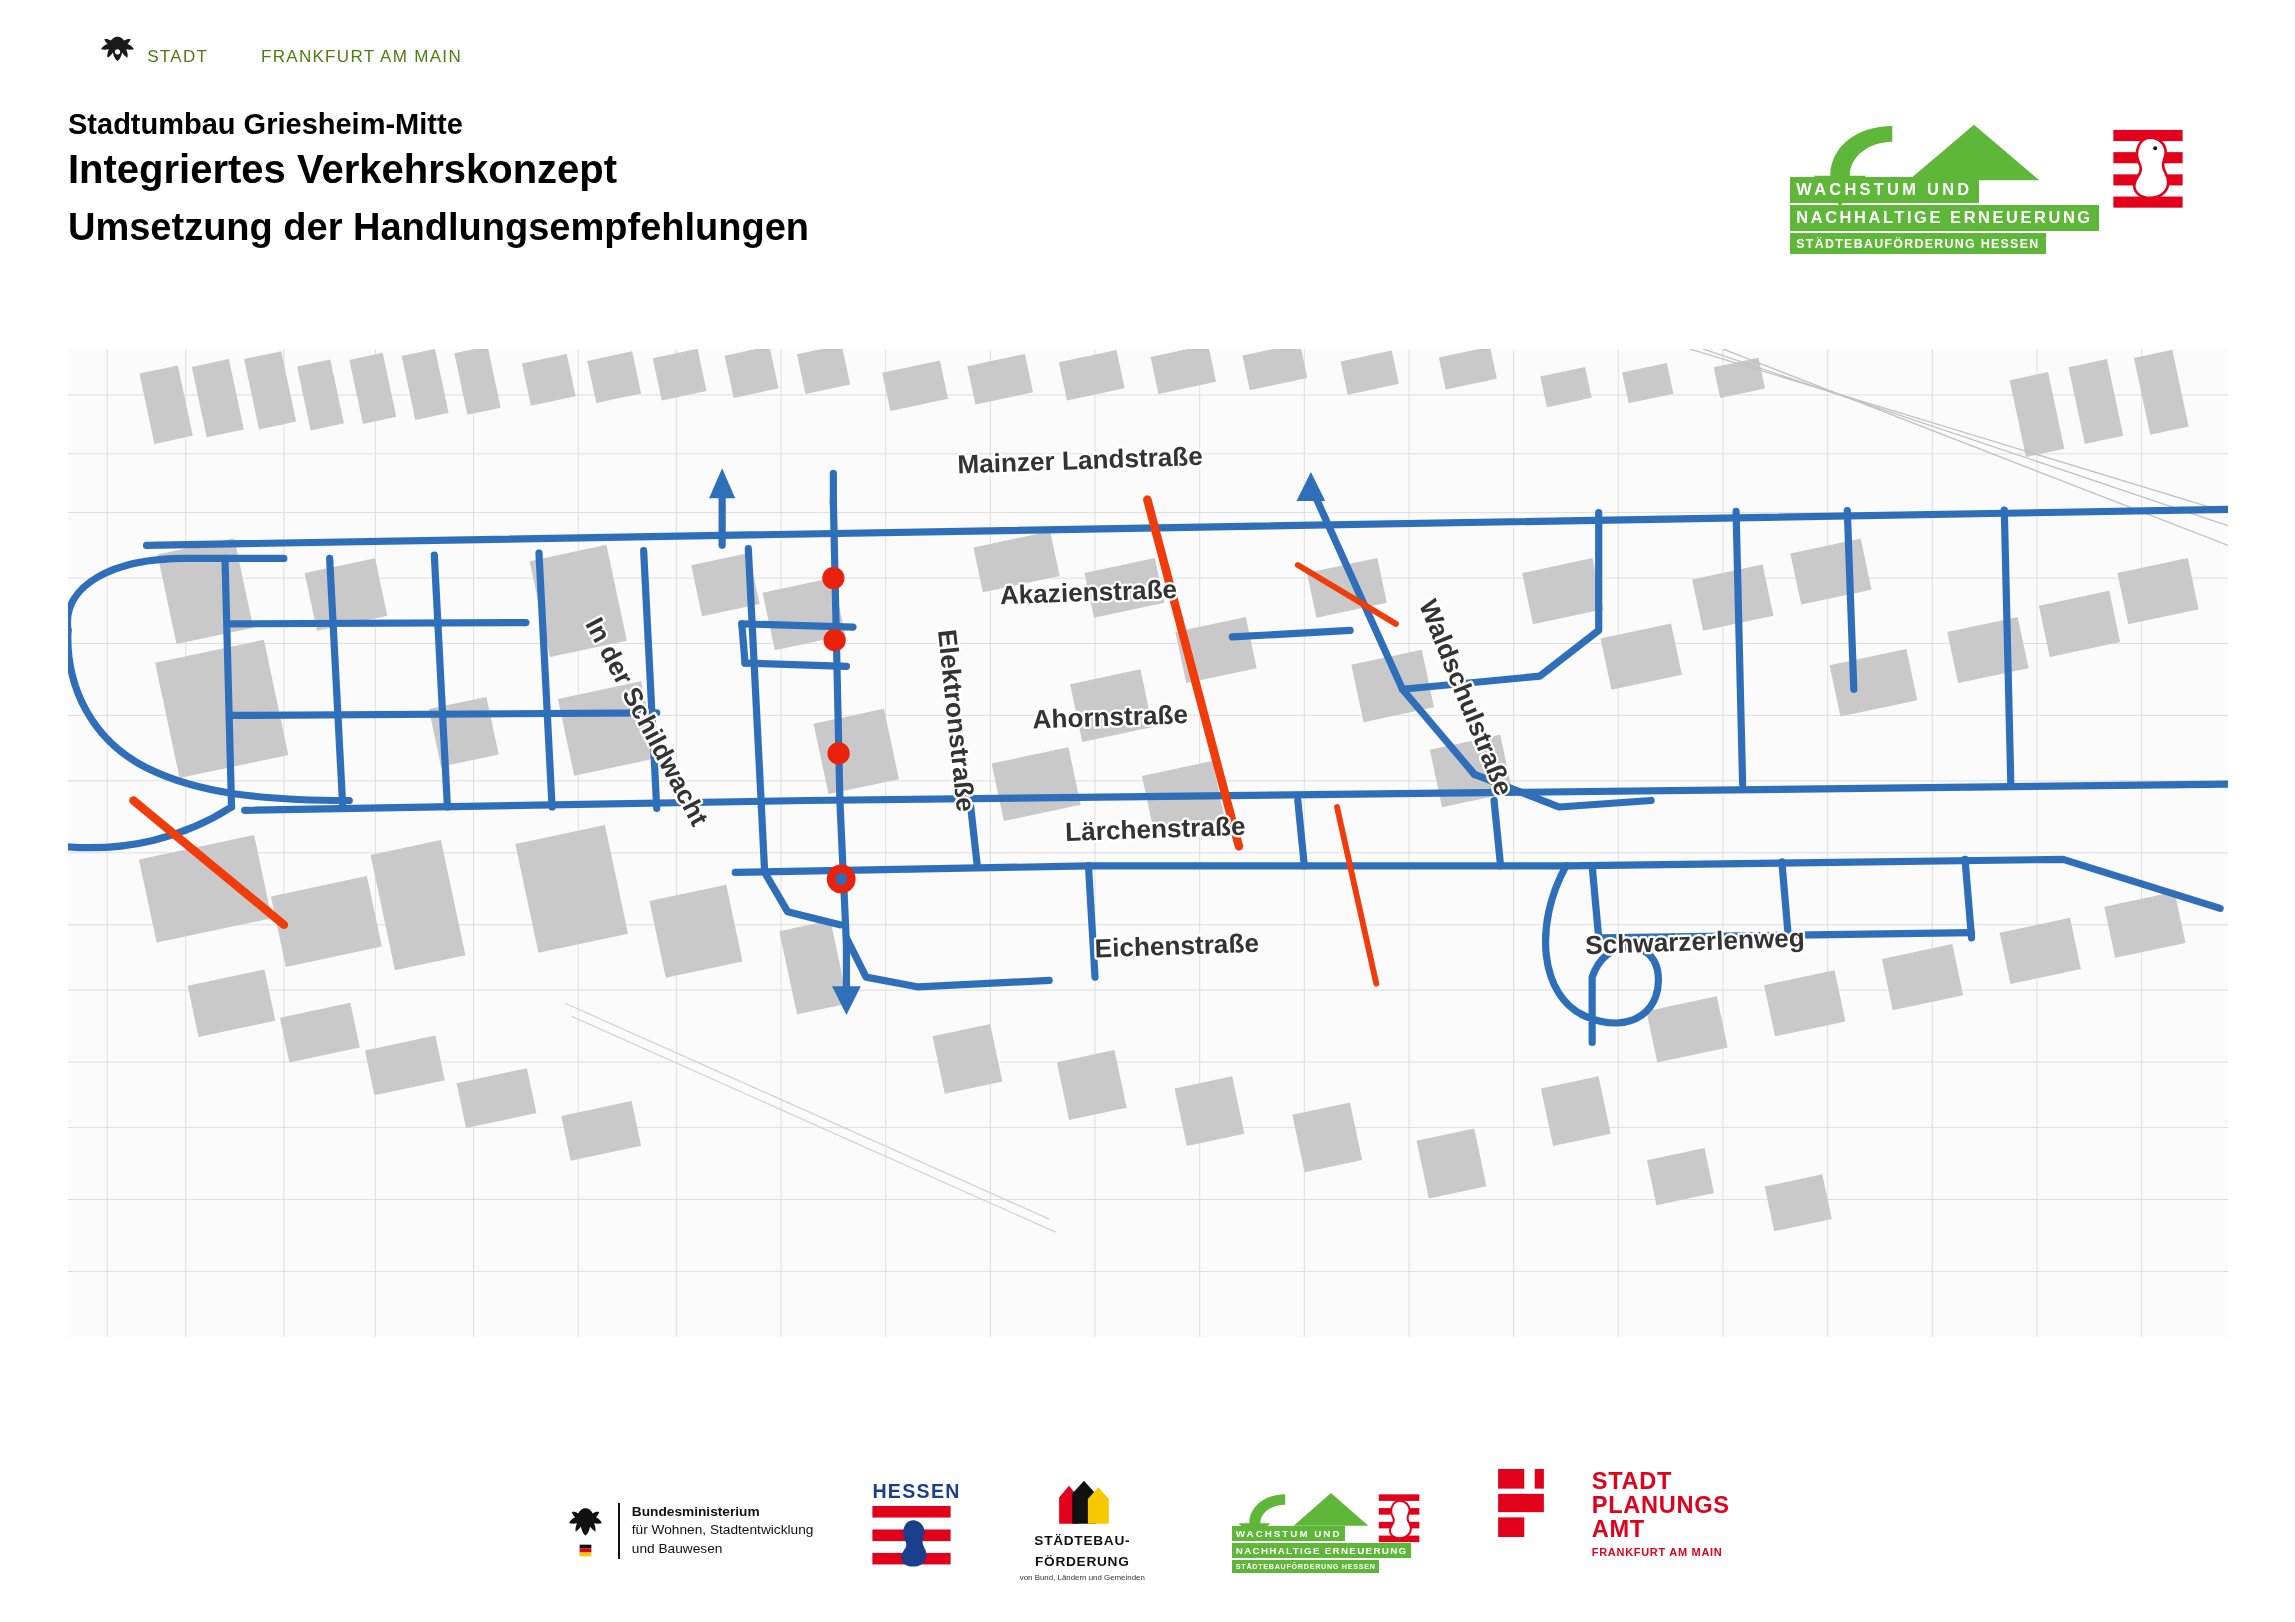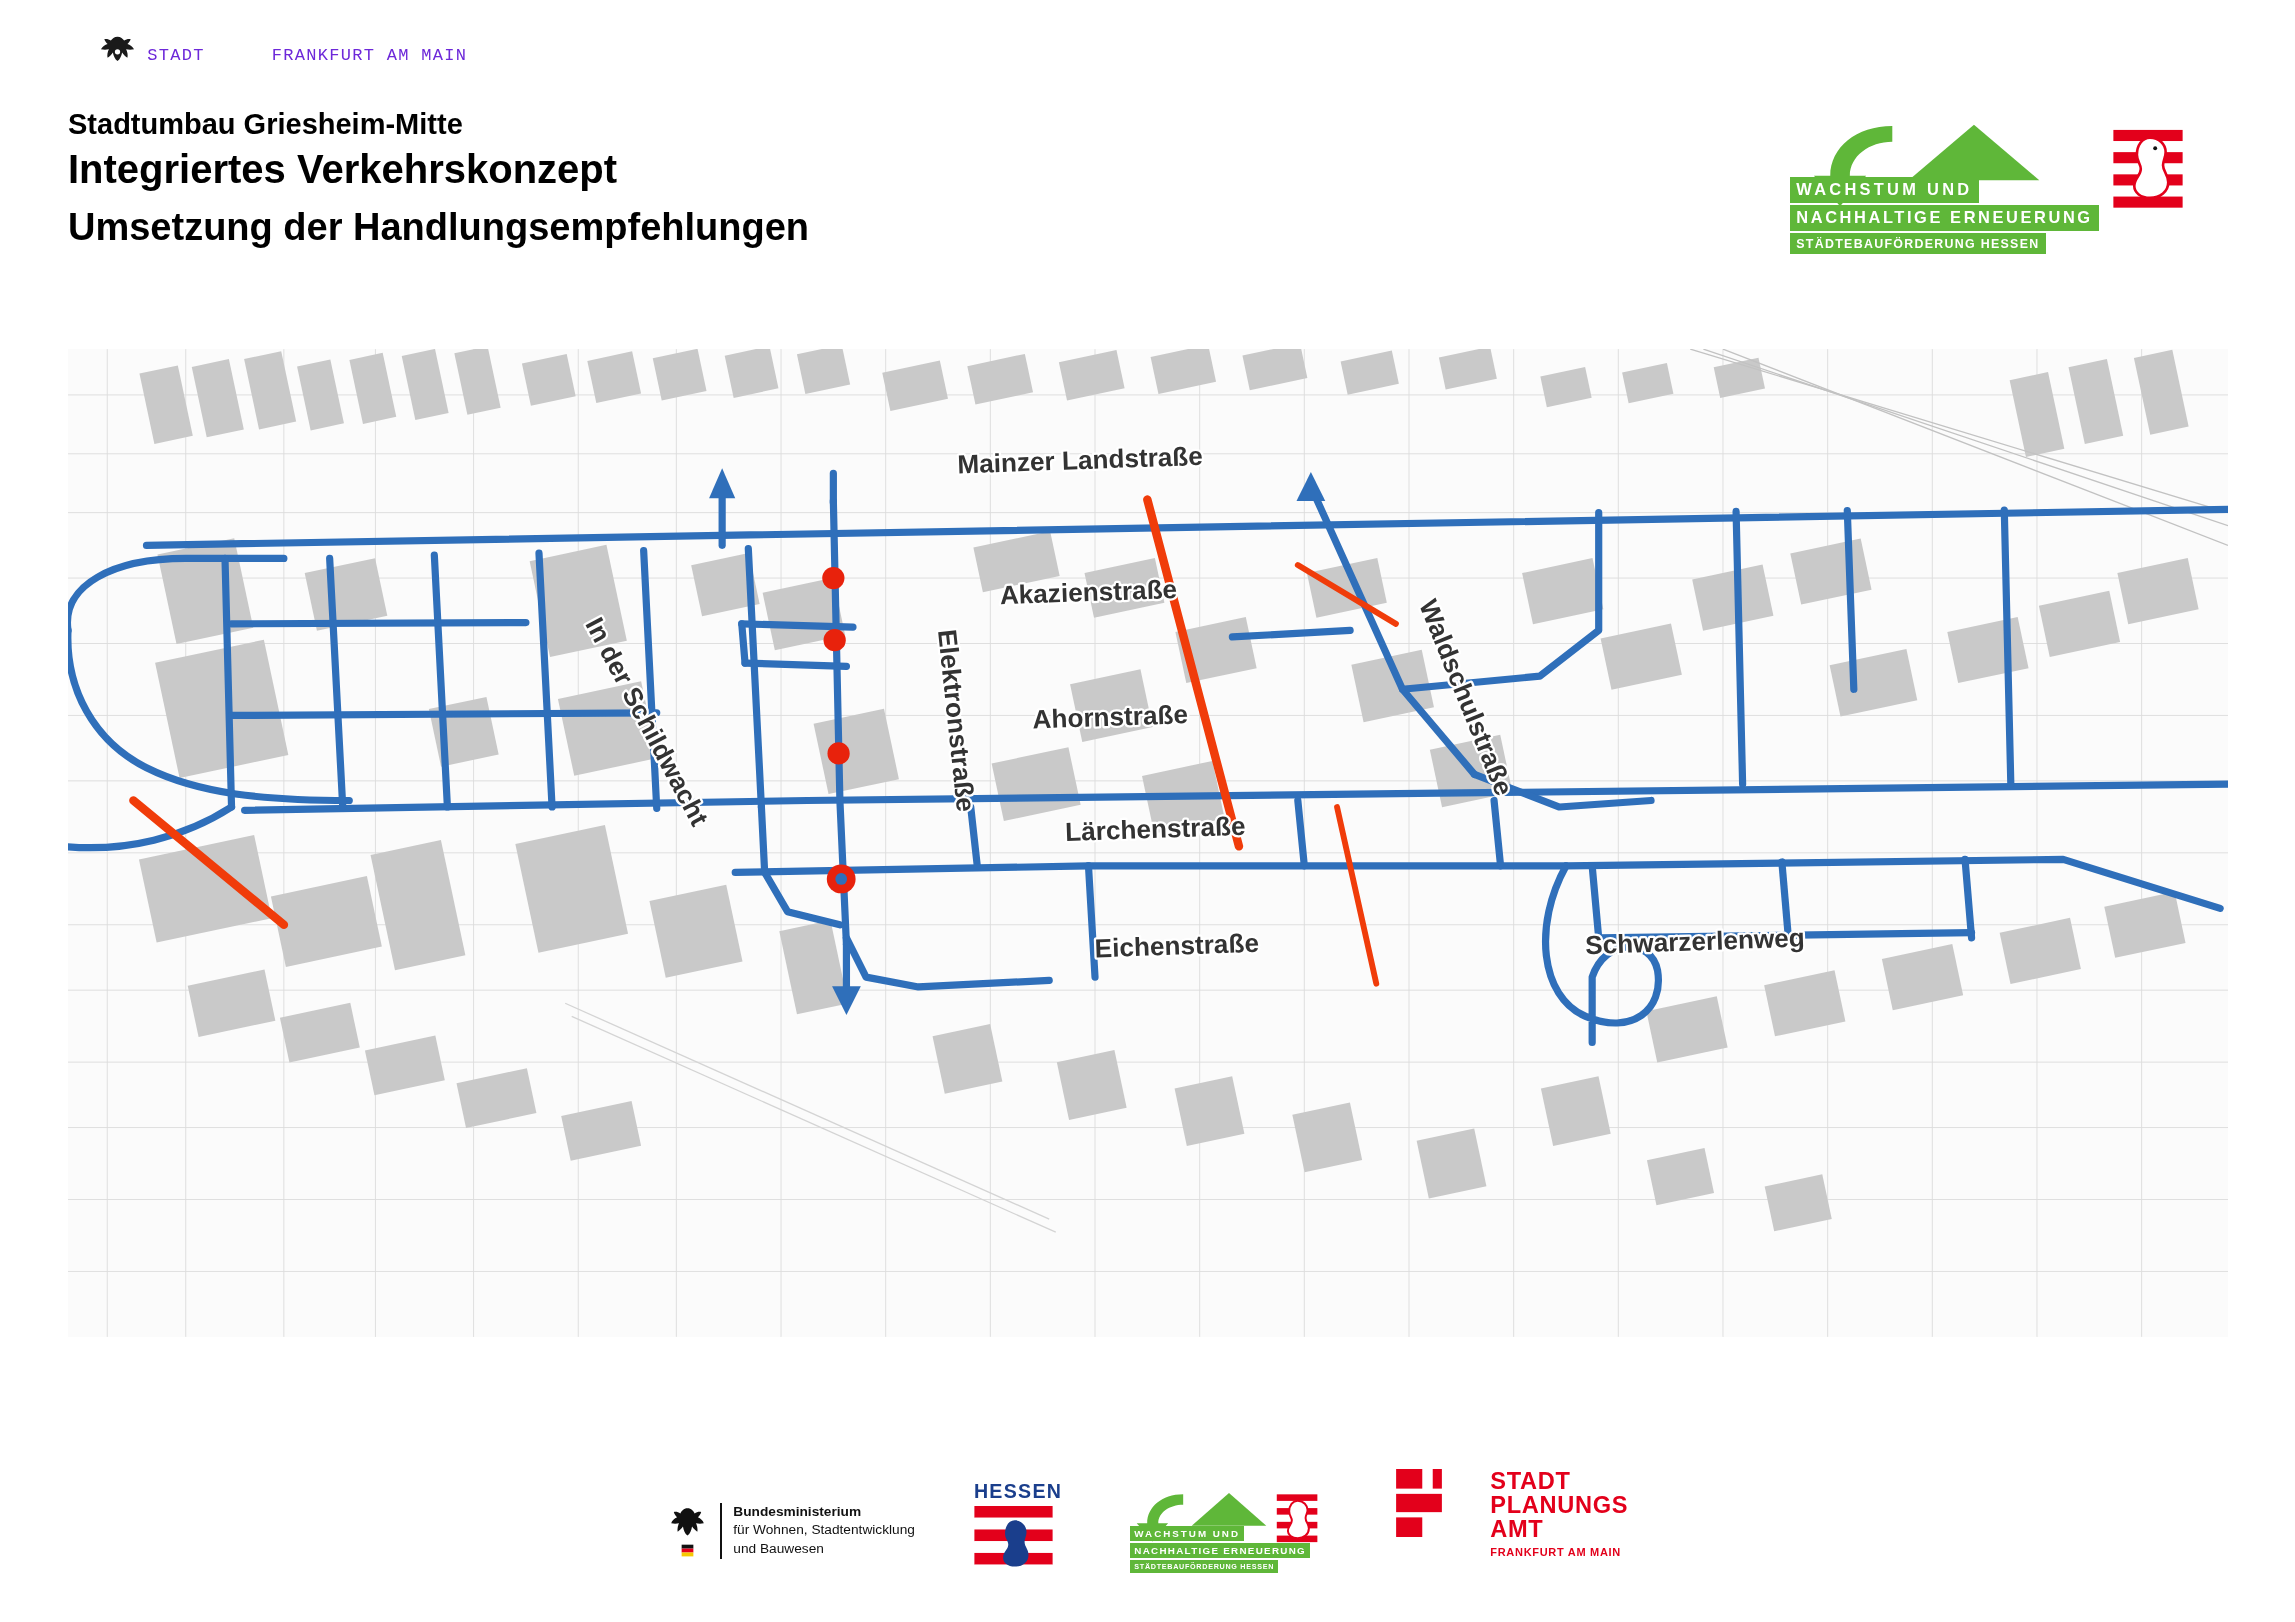--- a/index.html
+++ b/index.html
@@ -22,24 +22,24 @@
     top: 34px;
     display: flex;
     align-items: center;
     gap: 9.2px;
   }
   .city-logo .eagle {
     width: 41px;
     height: 41px;
   }
   .city-logo .city-text {
-    font-family: Liberation Mono, monospace;
+    font-family: Liberation Sans, sans-serif;
     font-size: 22px;
     letter-spacing: 1.3px;
-    color: #6d28d9;
+    color: #4d7c0f;
     white-space: nowrap;
   }
   .city-logo .city-text .small {
     font-size: 17px;
   }
 
   .title-block {
     position: absolute;
     left: 68px;
     top: 108px;
@@ -520,20 +520,32 @@
         <rect x="0" y="18" width="120" height="18" fill="#ffffff"></rect>
         <rect x="0" y="36" width="120" height="18" fill="#e3001b"></rect>
         <rect x="0" y="54" width="120" height="18" fill="#ffffff"></rect>
         <rect x="0" y="72" width="120" height="18" fill="#e3001b"></rect>
         <rect x="0" y="90" width="120" height="18" fill="#ffffff"></rect>
         <path d="M62 22 c10 0 18 8 18 18 0 6-3 10-3 15 0 8 6 11 6 20 0 11-9 18-21 18 -11 0-18-6-18-14 0-9 8-12 8-20 0-6-5-9-5-17 0-11 6-20 15-20z" fill="#1a3e8c"></path>
       </svg>
     </div>
   </div>
 
+  <div class="f-item staedtebau">
+    <div>
+      <svg width="98" height="51" viewBox="0 0 150 78" style="display:block;margin:0 auto">
+        <path d="M40 30 L55 12 L70 30 L70 70 L40 70 Z" fill="#e3001b"></path>
+        <path d="M60 24 L78 4 L96 24 L96 70 L60 70 Z" fill="#111"></path>
+        <path d="M84 32 L100 14 L116 32 L116 70 L84 70 Z" fill="#f6c800"></path>
+      </svg>
+      <div class="sb-t1">STÄDTEBAU-</div>
+      <div class="sb-t1">FÖRDERUNG</div>
+      <div class="sb-t2">von Bund, Ländern und Gemeinden</div>
+    </div>
+  </div>
 
   <div class="f-item wachstum-small">
     <svg viewBox="0 0 330 140" width="216" height="92" style="position:absolute;left:0;top:0">
       <path d="M165 12 L222 62 L108 62 Z" fill="#5fb739"></path>
       <path d="M95 14 C62 14 40 34 40 58 L24 58 L48 86 L72 58 L57 58 C57 42 74 30 95 30 Z" fill="#5fb739"></path>
       <g transform="translate(238,14)">
         <rect x="0" y="0" width="62" height="84" fill="#ffffff"></rect>
         <rect x="0" y="0" width="62" height="10" fill="#e3001b"></rect>
         <rect x="0" y="21" width="62" height="10" fill="#e3001b"></rect>
         <rect x="0" y="42" width="62" height="10" fill="#e3001b"></rect>

